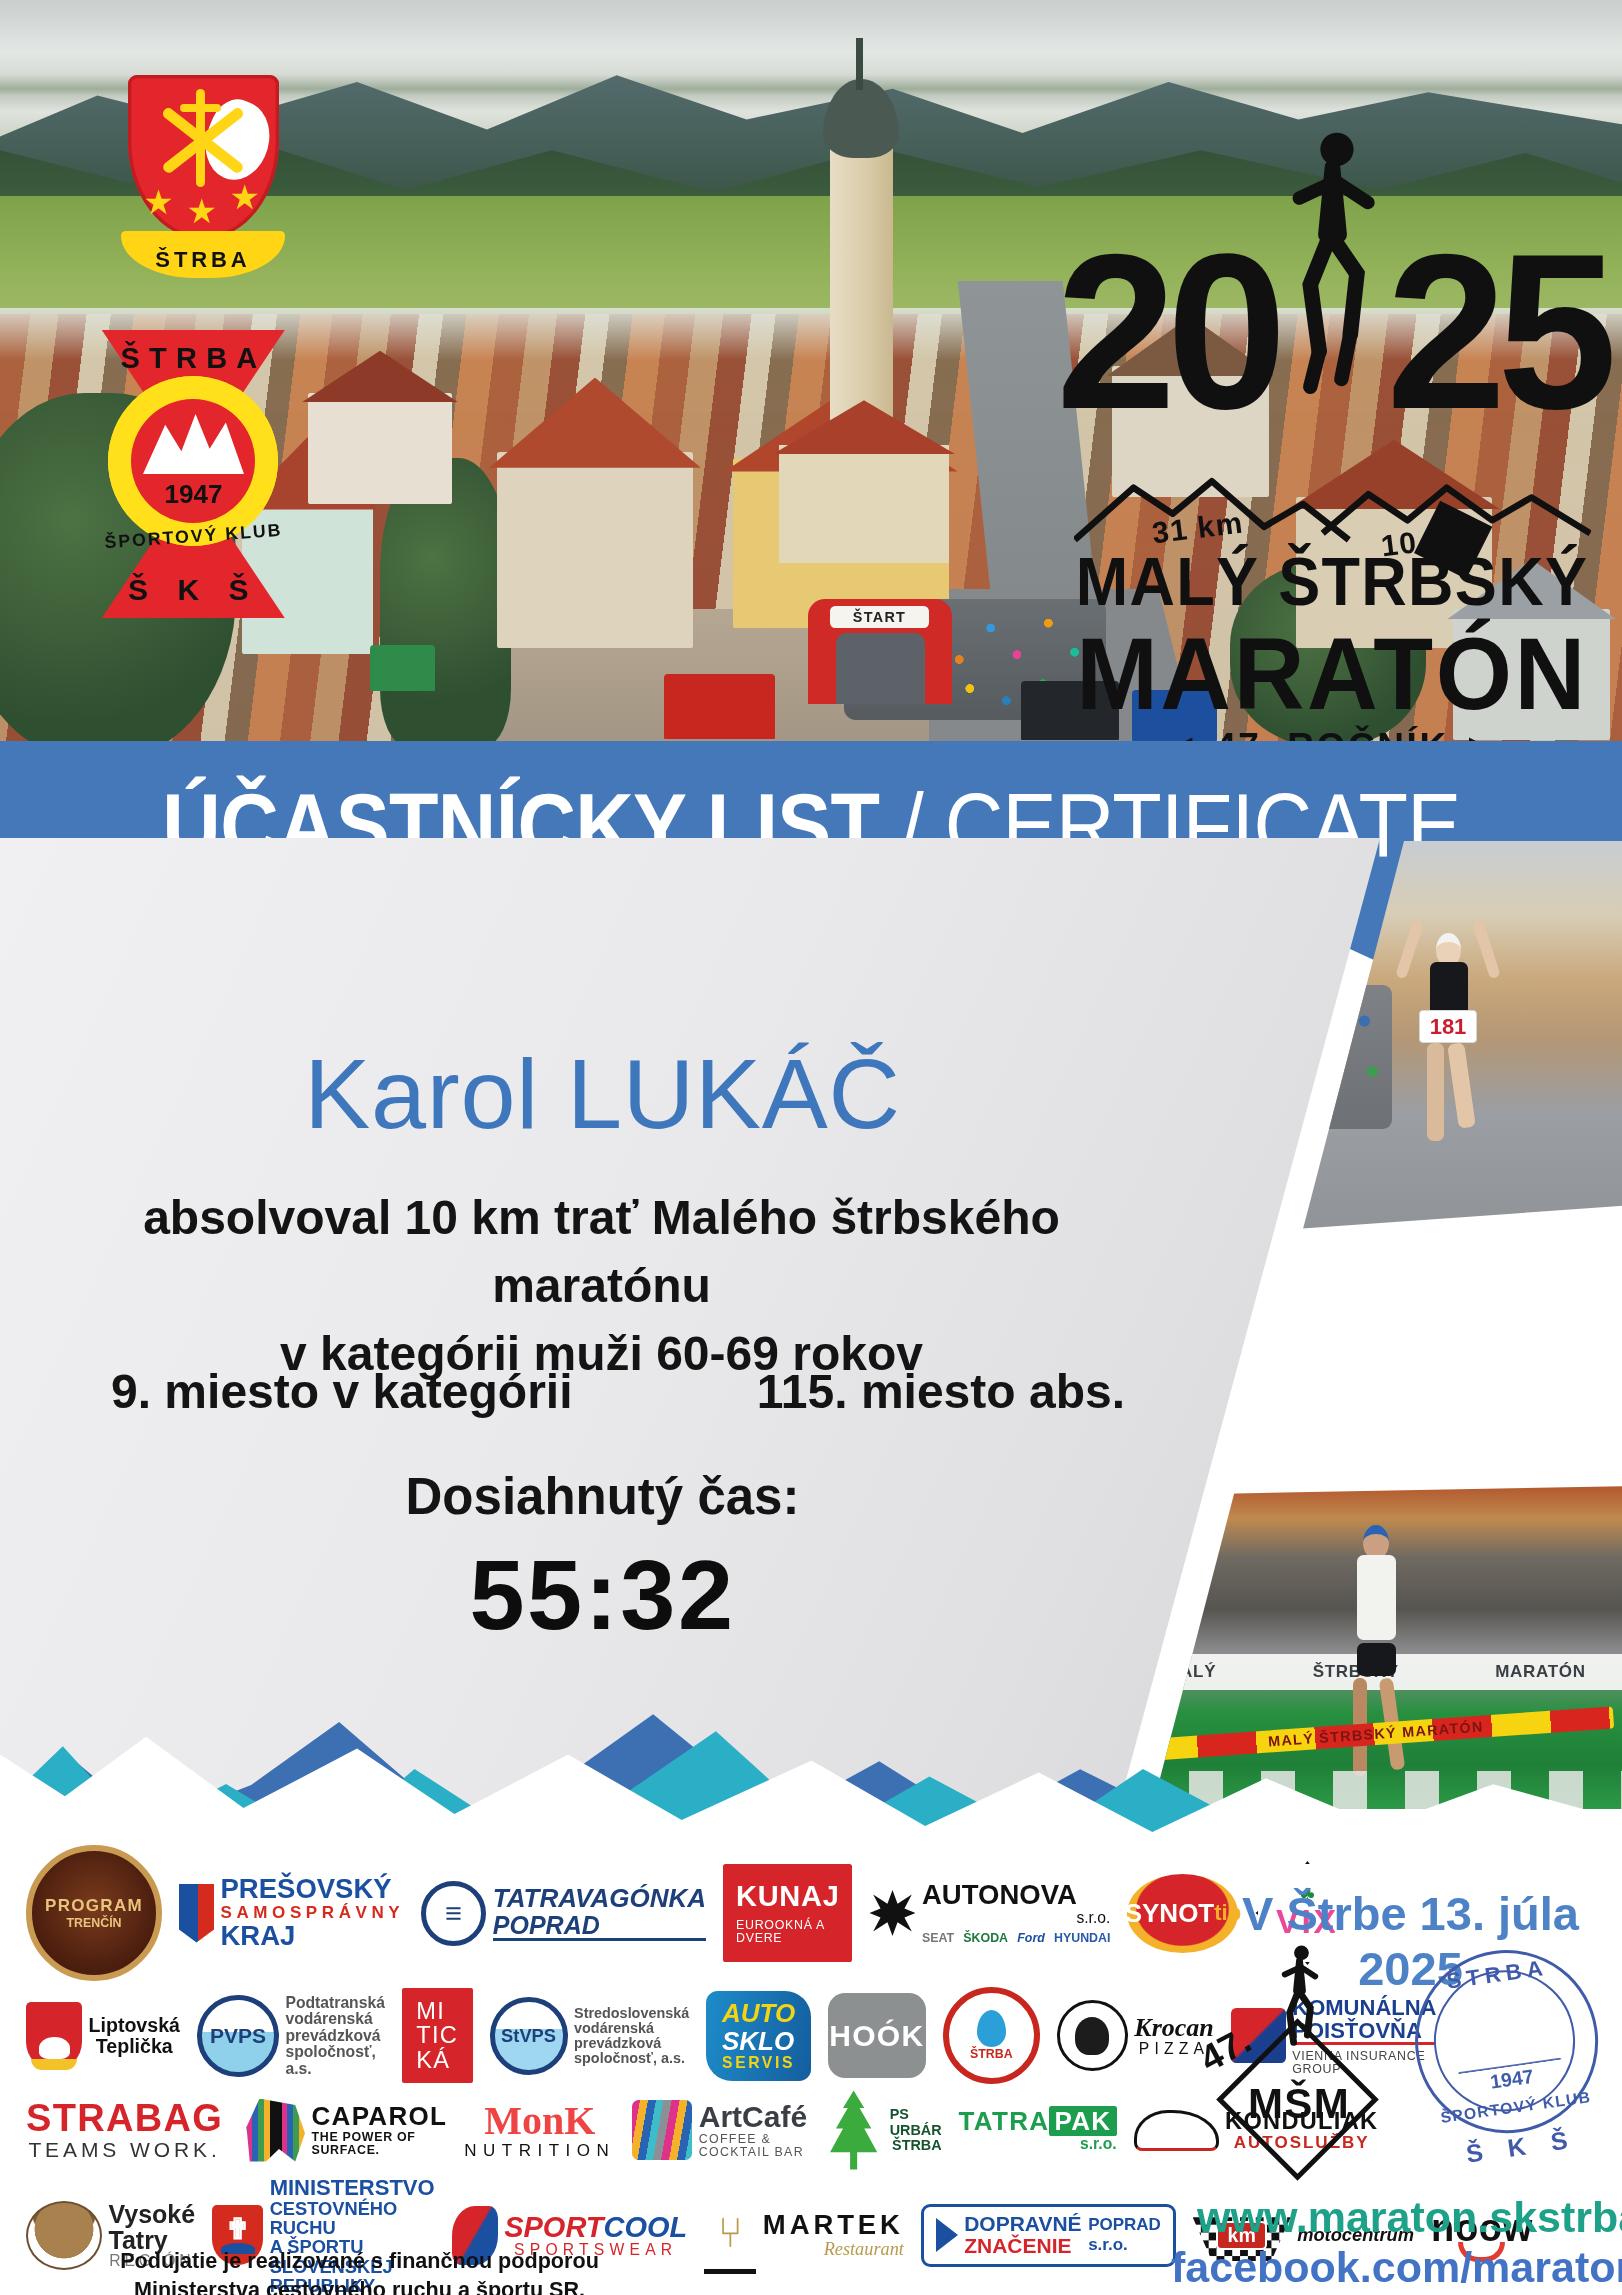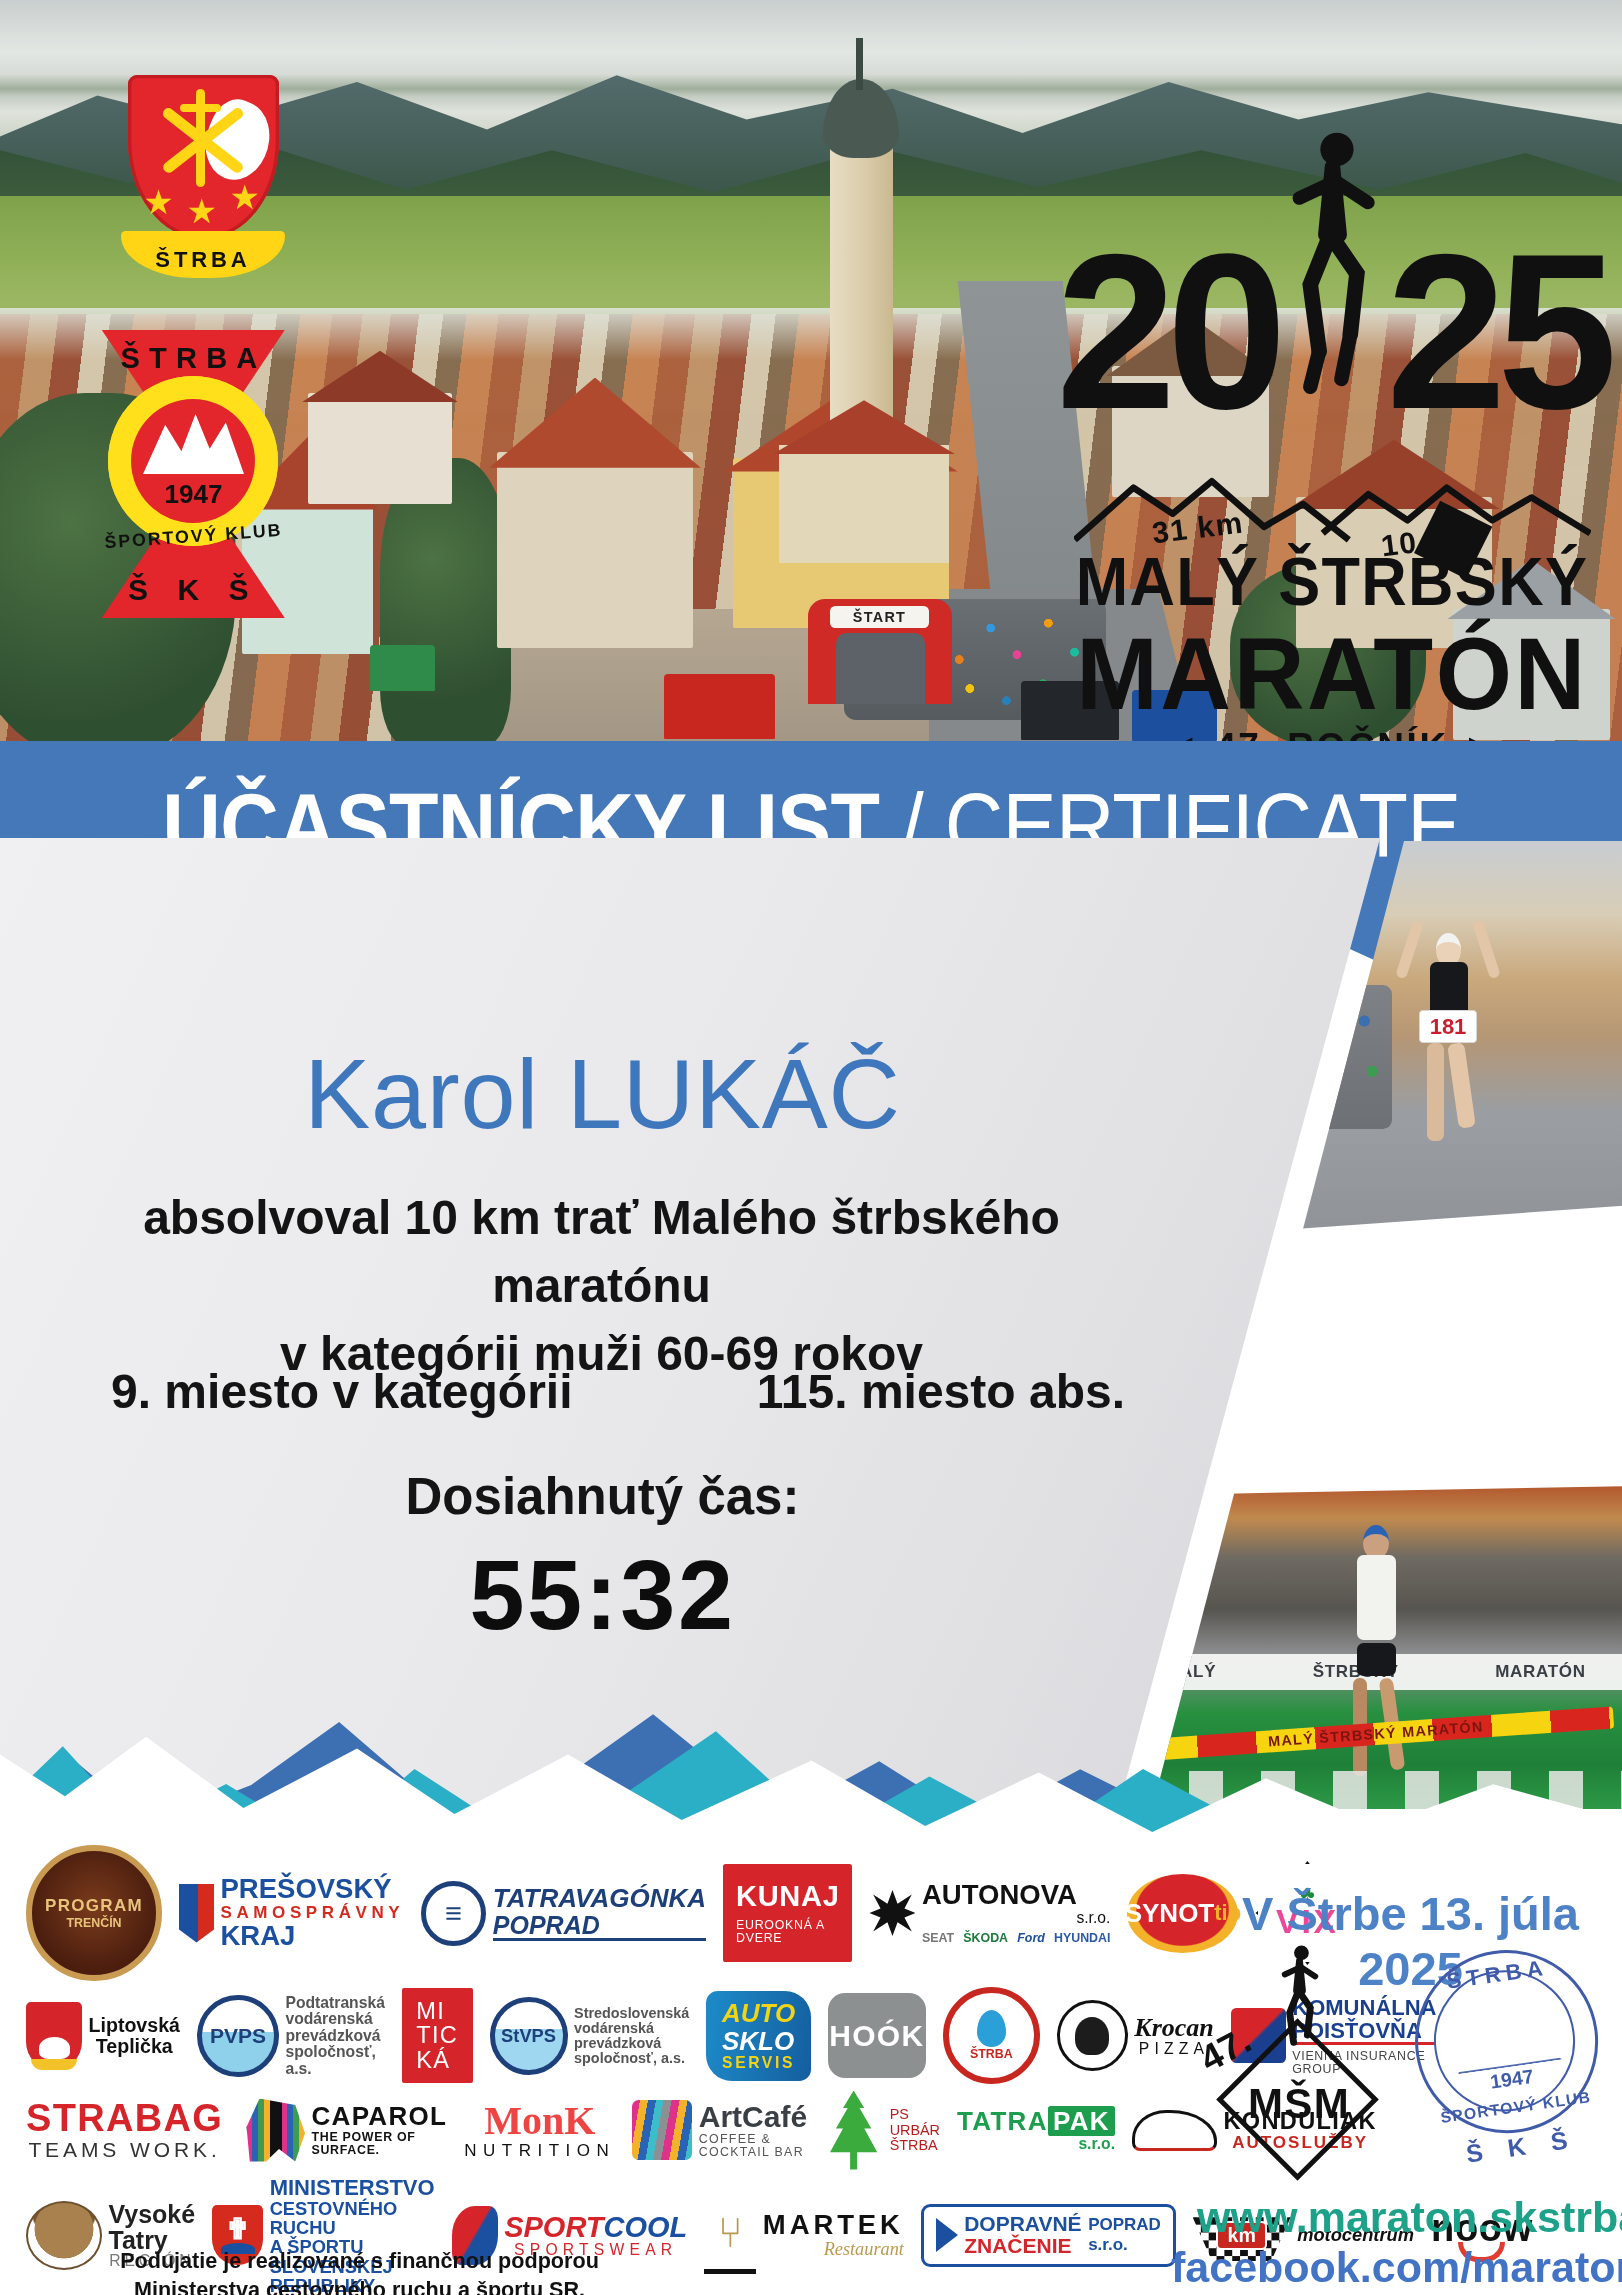--- a/index.html
+++ b/index.html
@@ -483,21 +483,21 @@
       </div>
       <div class="chip">
         <div class="ico" style="width:60px;height:60px;background:repeating-linear-gradient(100deg,#e0318a 0 7.9px,#f3b229 7.9px 15.7px,#2a62b4 15.7px 23.6px,#3dbcc9 23.6px 31px,#8c8f94 31px 39px);border-radius:6.5px;"></div>
         <div class="stack">
           <span style="color:#3a3f45;font-weight:700;font-size:30px;">ArtCafé</span>
           <span class="tiny" style="color:#555;letter-spacing:1.3px;">COFFEE &amp; COCKTAIL BAR</span>
         </div>
       </div>
       <div class="chip">
         <div class="ico" style="width:59px;height:79px;background:#3aab3c;clip-path:polygon(50% 0,68% 22%,60% 22%,80% 48%,68% 48%,90% 78%,56% 78%,56% 100%,44% 100%,44% 78%,10% 78%,32% 48%,20% 48%,40% 22%,32% 22%);"></div>
-        <div class="stack" style="color:#b91c1c;font-weight:400;font-size:14.4px;">
+        <div class="stack" style="color:#14532d;font-weight:700;font-size:14.4px;align-items:flex-end;">
           <span>PS URBÁR</span>
           <span>ŠTRBA</span>
         </div>
       </div>
       <div class="chip">
         <div class="stack" style="align-items:center;">
           <span style="color:#1d9e4f;font-weight:900;font-size:26px;letter-spacing:1.3px;">
             <span>TATRA</span><span style="background:#1d9e4f;color:#fff;padding:0 5.2px;border-radius:2.6px;">PAK</span>
           </span>
           <span class="small" style="color:#1d9e4f;font-weight:700;align-self:flex-end;">s.r.o.</span>

